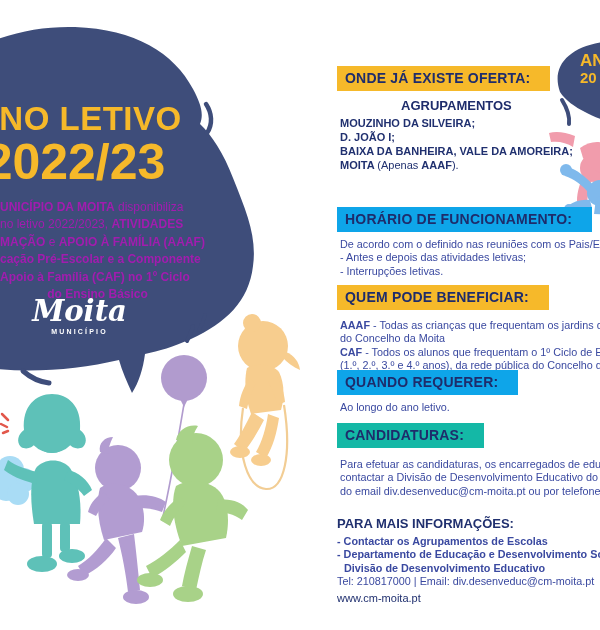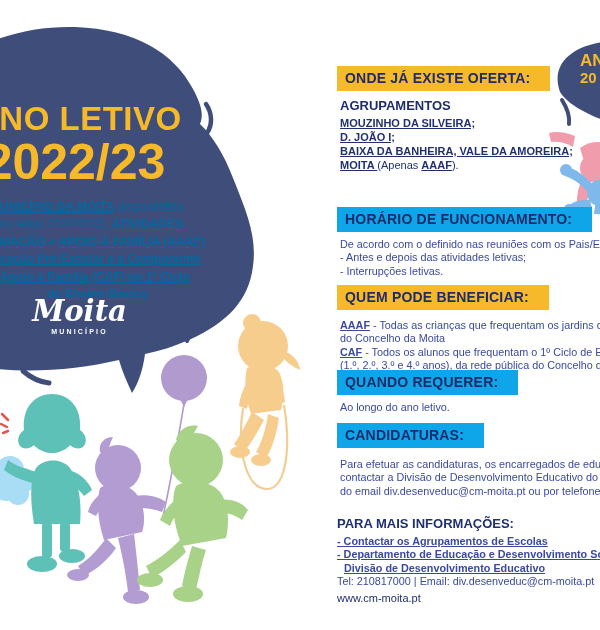--- a/index.html
+++ b/index.html
@@ -5,44 +5,44 @@
   html,body{margin:0;padding:0;background:#fff;}
   #poster{position:relative;width:600px;height:630px;background:#ffffff;overflow:hidden;
           font-family:"Liberation Sans",sans-serif;}
   .svg-layer{position:absolute;left:0;top:0;width:600px;height:630px;}
 
   
   #bubble-title{position:absolute;left:-25px;top:100px;width:200px;text-align:center;
     color:#f6b92a;font-weight:800;font-size:33px;letter-spacing:.5px;white-space:nowrap;}
   #bubble-year{position:absolute;left:-25px;top:133px;width:200px;text-align:center;
     color:#f6b92a;font-weight:800;font-size:50px;white-space:nowrap;}
-  #bubble-par{position:absolute;left:0;top:199px;width:195px;color:#0369a1;}
+  #bubble-par{position:absolute;left:0;top:199px;width:195px;color:#a21caf;}
   #bubble-par .tline{font-size:12px;line-height:17.4px;white-space:nowrap;}
   #logo{position:absolute;left:22px;top:296px;width:115px;text-align:center;color:#ffffff;}
   #logo .script{font-family:"DejaVu Serif",serif;font-style:italic;font-weight:700;
     font-size:29px;line-height:31px;}
   #logo .muni{font-size:7px;letter-spacing:2.2px;font-weight:700;line-height:9px;}
 
   
   .mini-txt{position:absolute;left:580px;color:#f6b92a;font-weight:800;white-space:nowrap;}
   #mini1{top:51px;font-size:17px;}
   #mini2{top:69px;font-size:15px;}
 
   
   .section{position:absolute;left:337px;color:#3a49a0;}
   .hl{display:inline-block;font-weight:800;color:#1e2c6b;font-size:14px;
       padding:4px 20px 5px 8px;letter-spacing:.2px;white-space:nowrap;}
   .hl-yellow{background:#f6b92a;}
   .hl-green{background:#0ea5e9;}
-  .hl-salmon{background:#0ea5e9;}
+  .hl-salmon{background:#14b8a6;}
   .plain-header{font-weight:700;color:#20306f;font-size:13px;white-space:nowrap;}
-  .sub{font-weight:800;color:#1e2c6b;font-size:13px;margin:7px 0 0 3px;white-space:nowrap;}
+  .sub{font-weight:800;color:#1e2c6b;font-size:13px;margin:7px 0 0 3px;white-space:nowrap;text-align:center;}
   .body-lines{margin-top:6px;margin-left:3px;}
   .tline{font-size:10.8px;line-height:13.3px;white-space:nowrap;font-weight:400;}
-  .tline .b{font-weight:700;text-decoration:underline;}
+  .tline .b{font-weight:700;}
   #sec-oferta .body-lines{margin-top:4px;color:#20306f;}
   #sec-oferta .tline{font-size:11px;line-height:13.9px;}
   #sec-beneficiar .body-lines{margin-top:9px;}
   #sec-candidaturas .body-lines{margin-top:10px;}
   #sec-info .body-lines{margin-top:3px;margin-left:0;}
   #sec-oferta{top:66px;} #sec-horario{top:207px;} #sec-beneficiar{top:285px;}
   #sec-quando{top:370px;} #sec-candidaturas{top:423px;} #sec-info{top:514px;}
   #footer{position:absolute;left:337px;top:592px;font-size:11px;font-weight:400;color:#20306f;}
 </style>
 </head>

